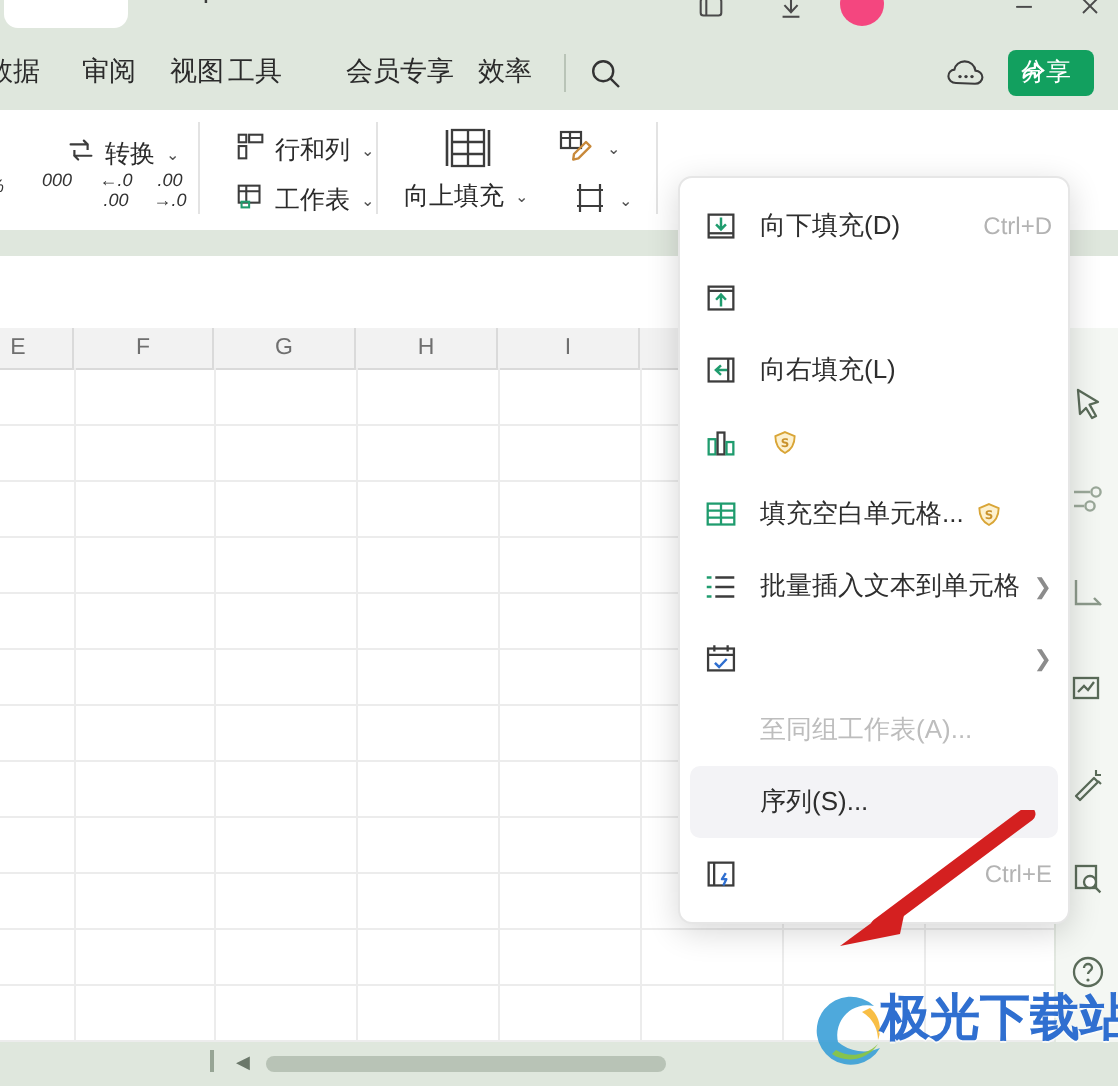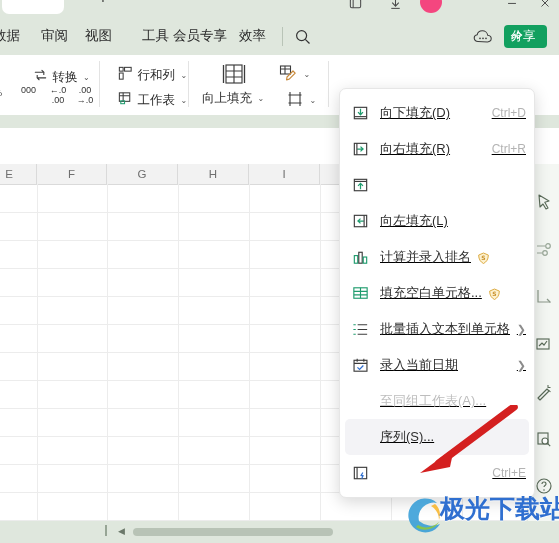--- a/index.html
+++ b/index.html
@@ -137,20 +137,21 @@
     color: #555;
     vertical-align: middle;
     margin-left: 2px;
   }
   .numbtn {
     position: absolute;
     font-size: 9px;
     color: #333;
     white-space: nowrap;
     text-align: center;
+    font-style: italic;
   }
   .drop-corner {
     position: absolute;
     left: 92px; top: 98px;
     font-size: 9px;
     color: #8a8a8a;
   }
   .combo-box {
     position: absolute;
     left: -10px; top: 60px;
@@ -285,21 +286,20 @@
     z-index: 40;
   }
   .mi {
     position: relative;
     height: 36px;
     display: flex;
     align-items: center;
     padding: 0 8px 0 10px;
     box-sizing: border-box;
     cursor: pointer;
-    text-decoration: underline;
   }
   .mi.disabled { cursor: default; }
   .mi.highlight {
     background: #f3f3f6;
     border-radius: 5px;
     margin: 0 5px;
     padding-left: 5px;
   }
   .mi-ic {
     width: 21px; height: 21px;
@@ -407,21 +407,21 @@
       <svg width="14" height="14" viewBox="0 0 16 16">
           <path d="M4 4l8 8M12 4l-8 8" stroke="#4a4a4a" stroke-width="1.1"></path>
         </svg>
     </span>
   </div>
 
   <div class="menurow">
     <div class="menu-item" style="left:-7px">数据</div>
     <div class="menu-item" style="left:41px">审阅</div>
     <div class="menu-item" style="left:85px">视图</div>
-    <div class="menu-item" style="left:142px">工具</div>
+    <div class="menu-item" style="left:114px">工具</div>
     <div class="menu-item" style="left:173px">会员专享</div>
     <div class="menu-item" style="left:239px">效率</div>
 
     <div class="menu-sep"></div>
 
     <span class="search-ic">
       <svg width="18" height="18" viewBox="0 0 18 18">
           <circle cx="7.6" cy="7.6" r="5" fill="none" stroke="#333" stroke-width="1.2"></circle>
           <path d="M11.3 11.3L15.5 15.5" stroke="#333" stroke-width="1.2"></path>
         </svg>
@@ -677,65 +677,53 @@
       <svg width="19" height="19" viewBox="0 0 20 20">
           <rect x="3.5" y="3.5" width="13" height="12" fill="none" stroke="#3c3c3c" stroke-width="1.2"></rect>
           <path d="M10 5v6M7.4 8.6L10 11.3l2.6-2.7" fill="none" stroke="#1f9c6e" stroke-width="1.3"></path>
           <path d="M3.5 13.3h13" stroke="#3c3c3c" stroke-width="1.2"></path>
         </svg>
     </span>
     <span class="mi-lbl">向下填充(D)</span>
     <span class="mi-key">Ctrl+D</span>
   </div>
 
-  <div class="mi">
-    <span class="mi-ic">
-      <svg width="19" height="19" viewBox="0 0 20 20">
-          <rect x="3.5" y="3.5" width="13" height="12" fill="none" stroke="#3c3c3c" stroke-width="1.2"></rect>
-          <path d="M6.5 9.5h6M10 7l2.7 2.5L10 12" fill="none" stroke="#1f9c6e" stroke-width="1.3"></path>
-          <path d="M6.2 3.5v12" stroke="#3c3c3c" stroke-width="1.2"></path>
-        </svg>
-    </span>
-    <span class="mi-lbl">向右填充(R)</span>
-    <span class="mi-key">Ctrl+R</span>
-  </div>
 
   <div class="mi">
     <span class="mi-ic">
       <svg width="19" height="19" viewBox="0 0 20 20">
           <rect x="3.5" y="3.5" width="13" height="12" fill="none" stroke="#3c3c3c" stroke-width="1.2"></rect>
           <path d="M10 14V8M7.4 10.4L10 7.7l2.6 2.7" fill="none" stroke="#1f9c6e" stroke-width="1.3"></path>
           <path d="M3.5 5.7h13" stroke="#3c3c3c" stroke-width="1.2"></path>
         </svg>
     </span>
     <span class="mi-key"></span>
   </div>
 
   <div class="mi">
     <span class="mi-ic">
       <svg width="19" height="19" viewBox="0 0 20 20">
           <rect x="3.5" y="3.5" width="13" height="12" fill="none" stroke="#3c3c3c" stroke-width="1.2"></rect>
           <path d="M13.5 9.5h-6M10 7L7.3 9.5 10 12" fill="none" stroke="#1f9c6e" stroke-width="1.3"></path>
           <path d="M13.8 3.5v12" stroke="#3c3c3c" stroke-width="1.2"></path>
         </svg>
     </span>
-    <span class="mi-lbl">向左填充(L)</span>
+    <span class="mi-lbl">向右填充(L)</span>
     <span class="mi-key"></span>
   </div>
 
 
   <div class="mi">
     <span class="mi-ic">
       <svg width="19" height="19" viewBox="0 0 20 20">
           <rect x="3.5" y="8" width="3.6" height="8" fill="none" stroke="#1f9c6e" stroke-width="1.2"></rect>
           <rect x="8.2" y="4.5" width="3.6" height="11.5" fill="none" stroke="#3c3c3c" stroke-width="1.2"></rect>
           <rect x="12.9" y="9.5" width="3.6" height="6.5" fill="none" stroke="#1f9c6e" stroke-width="1.2"></rect>
         </svg>
     </span>
-    <span class="mi-lbl">计算并录入排名</span>
     <span class="mi-badge">
       <svg width="13" height="13" viewBox="0 0 14 14">
           <path d="M7 1.1l5.2 2.2c0 4.8-2.1 7.4-5.2 9.1C3.9 10.7 1.8 8.1 1.8 3.3z" fill="#fdf1cf" stroke="#d9a536" stroke-width="1"></path>
           <text x="7" y="8.9" text-anchor="middle" font-family="DejaVu Sans, sans-serif" font-size="6.4" font-weight="bold" fill="#c9922c">S</text>
         </svg>
     </span>
   </div>
 
   <div class="mi">
     <span class="mi-ic">
@@ -765,21 +753,20 @@
   </div>
 
   <div class="mi">
     <span class="mi-ic">
       <svg width="19" height="19" viewBox="0 0 20 20">
           <rect x="3.2" y="4.5" width="13.6" height="11.5" fill="none" stroke="#3c3c3c" stroke-width="1.2"></rect>
           <path d="M3.2 7.8h13.6M6.5 2.8v3.2M13.5 2.8v3.2" stroke="#3c3c3c" stroke-width="1.2"></path>
           <path d="M6.8 12l2.2 2.2 4-4.2" fill="none" stroke="#2f6fd0" stroke-width="1.3"></path>
         </svg>
     </span>
-    <span class="mi-lbl">录入当前日期</span>
     <span class="mi-arrow">❯</span>
   </div>
 
   <div class="mi disabled mi-indent">
     <span class="mi-lbl">至同组工作表(A)...</span>
   </div>
 
   <div class="mi highlight">
     <span class="mi-lbl" style="margin-left:30px;">序列(S)...</span>
   </div>

